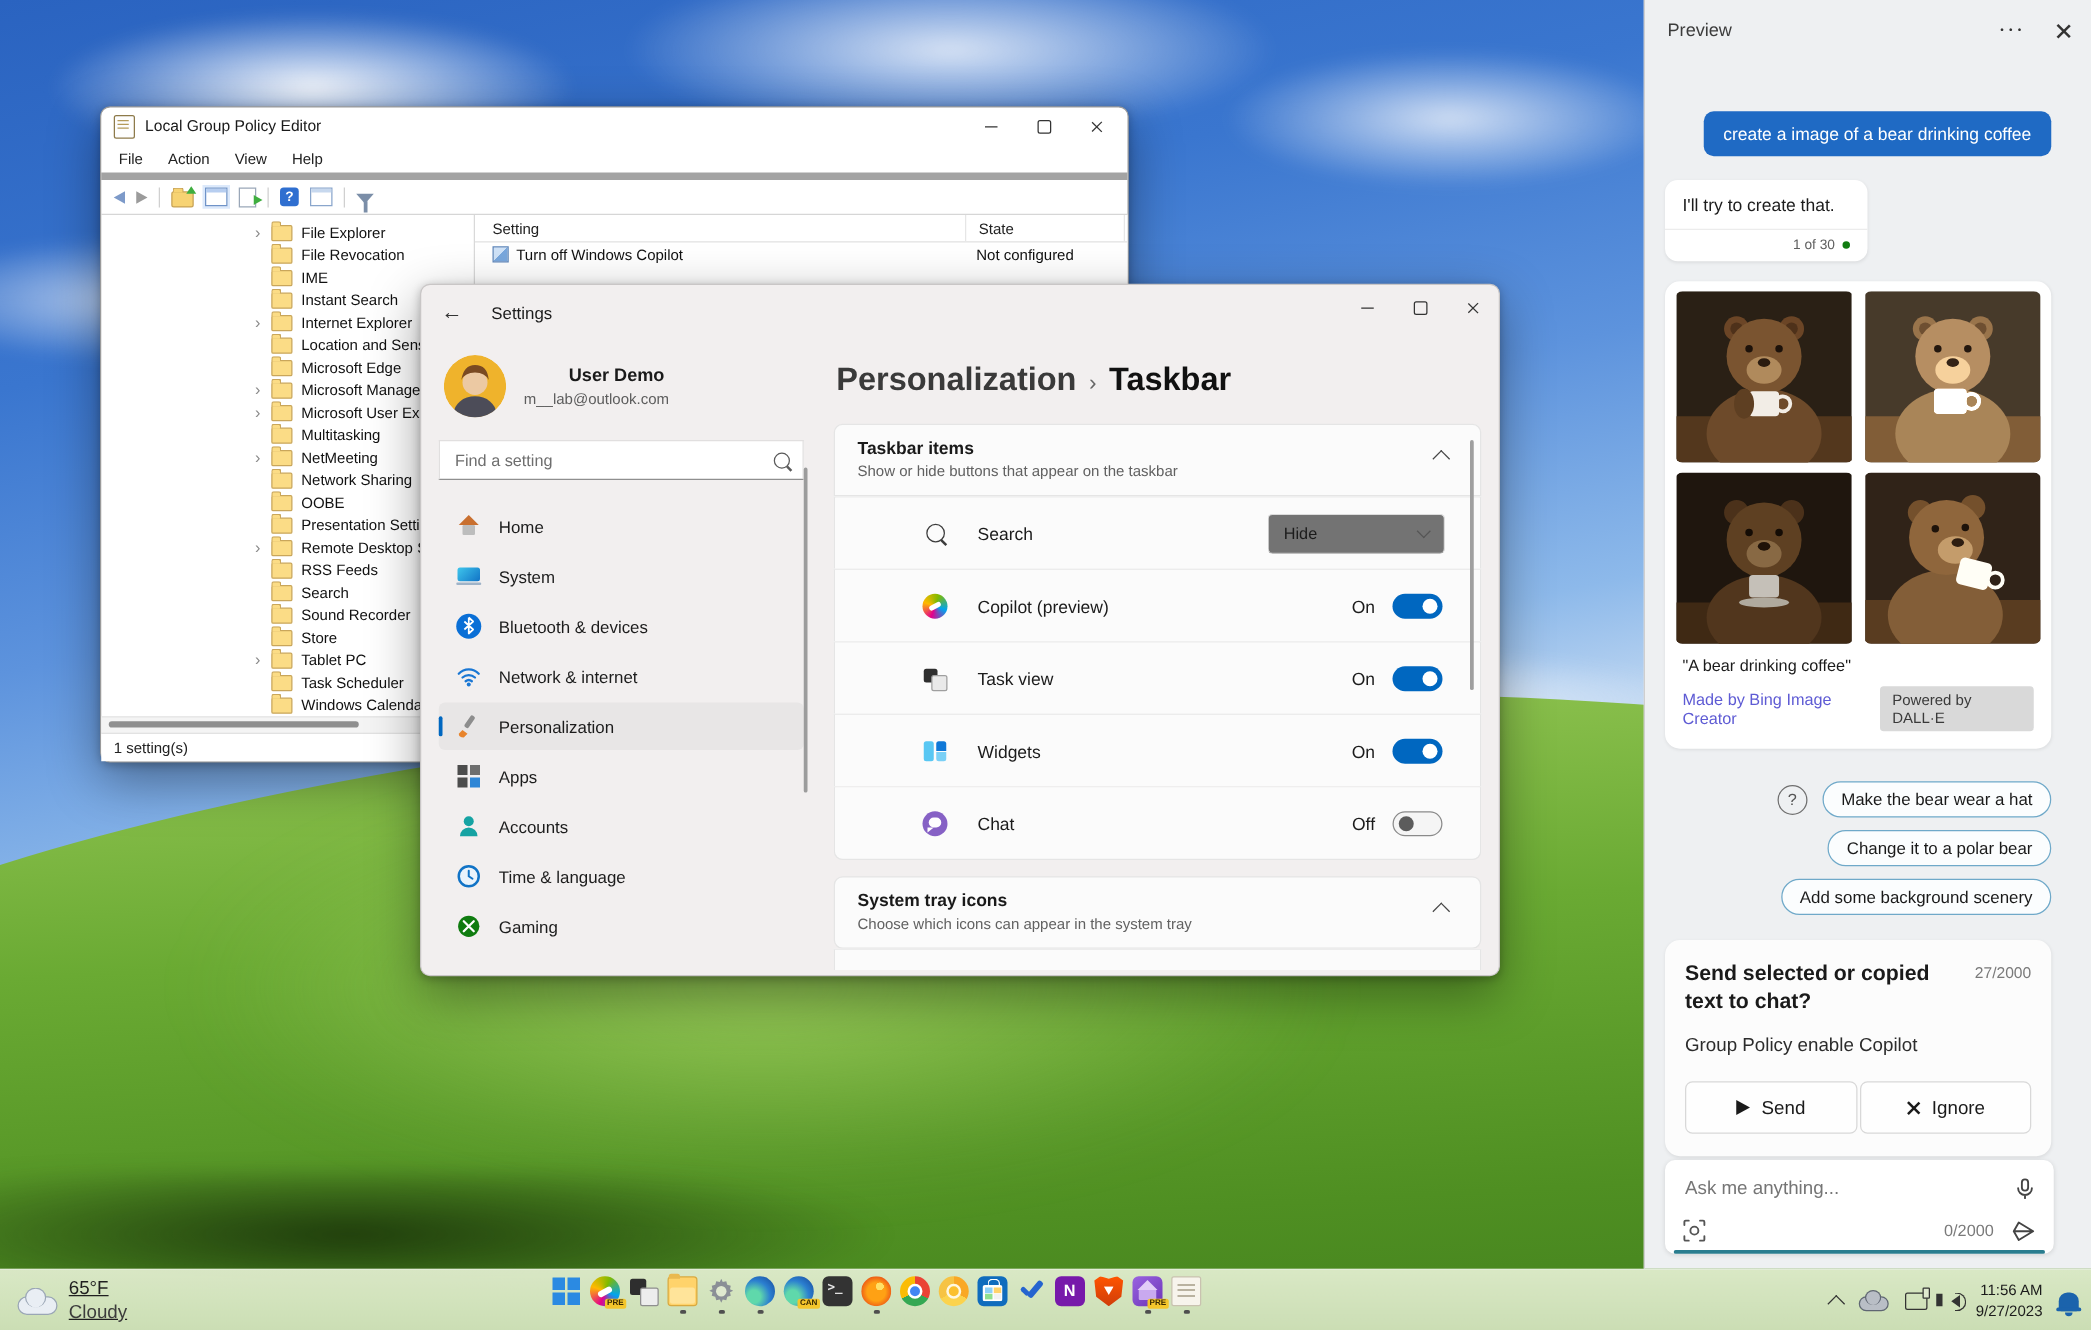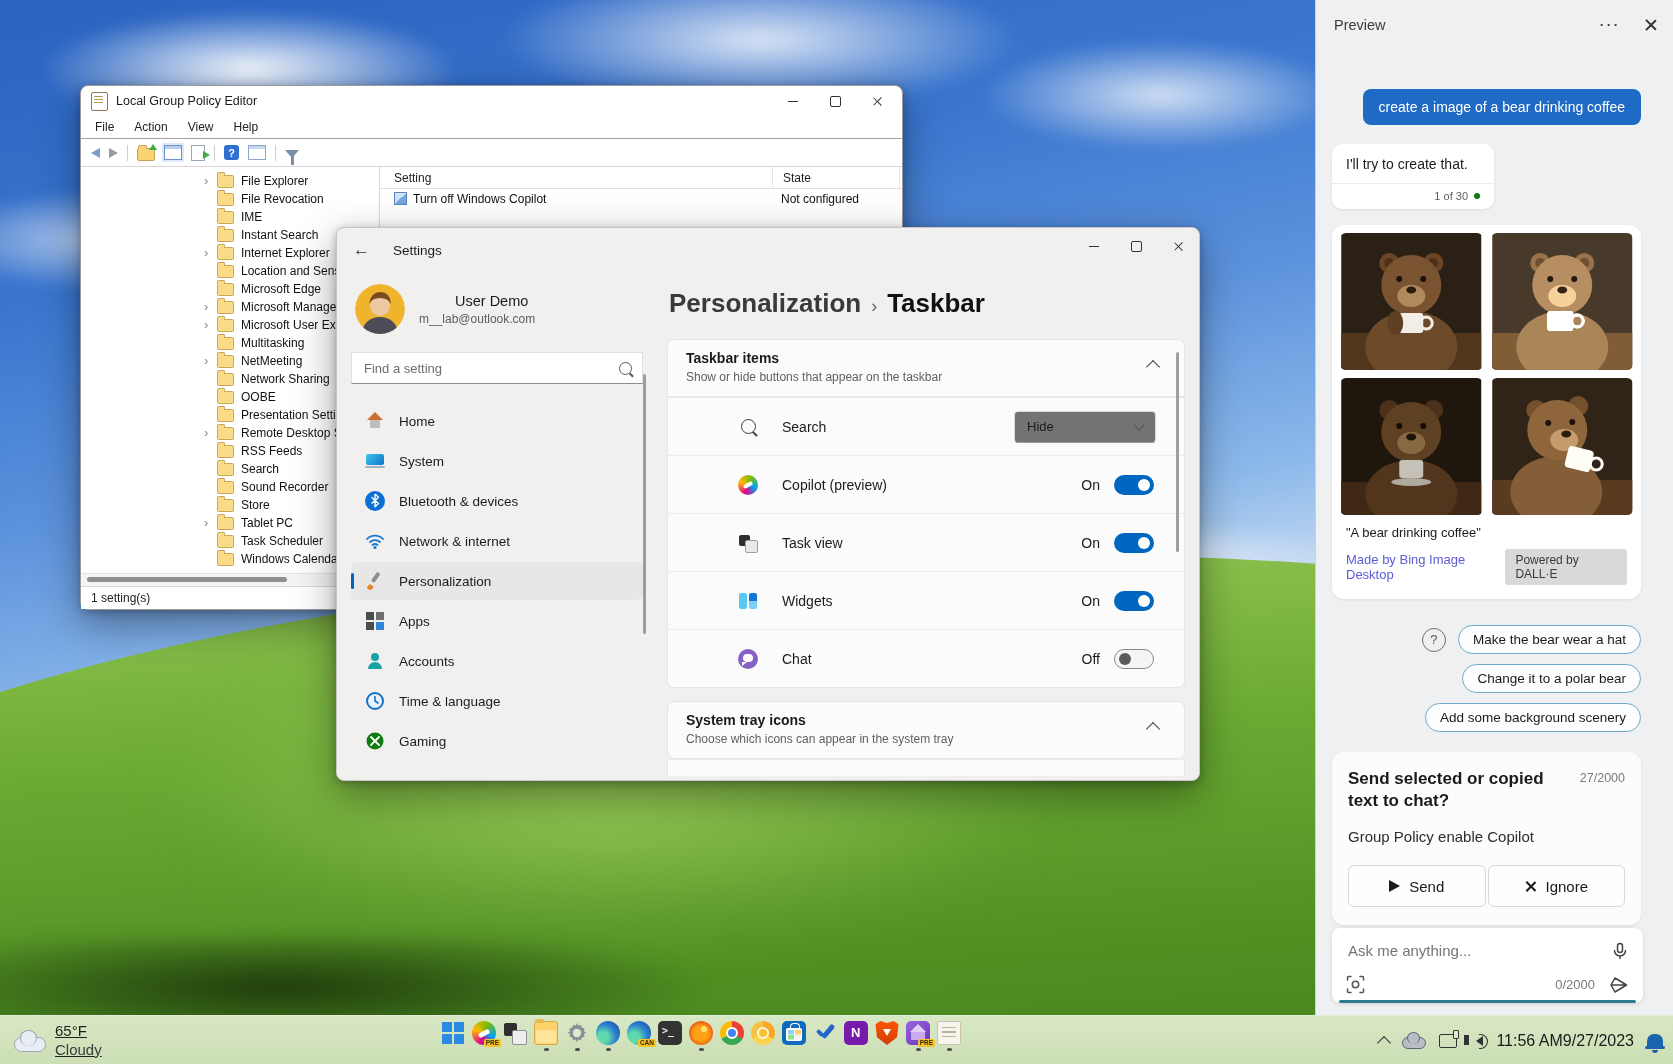--- a/index.html
+++ b/index.html
@@ -26,21 +26,21 @@
   .glyph-x{position:relative;width:11px;height:11px;}
   .glyph-x::before,.glyph-x::after{content:"";position:absolute;left:5px;top:0;width:1.4px;height:11px;background:#333;}
   .glyph-x::before{transform:rotate(45deg);} .glyph-x::after{transform:rotate(-45deg);}
 
   
   .gpe{left:80px;top:85px;width:821px;height:523px;background:#fff;border:1px solid #9a9a9a;z-index:2;display:flex;flex-direction:column;}
   .gpe-title{height:30px;display:flex;align-items:center;padding:0 4px 0 10px;}
   .gpe-appico{width:15px;height:17px;background:#fdfdfd;border:1px solid #8d7a4a;border-radius:2px;position:relative;}
   .gpe-appico::before{content:"";position:absolute;left:2px;top:3px;width:9px;height:1.5px;background:#b49a5a;box-shadow:0 3px 0 #b49a5a,0 6px 0 #b49a5a;}
   .gpe-title-text{font-size:12.5px;color:#1a1a1a;margin-left:8px;flex:1;}
-  .gpe-menu{height:22px;display:flex;align-items:center;gap:20px;padding:0 14px;font-size:12px;color:#222;border-bottom:1px solid #a3a3a3;}
+  .gpe-menu{height:22px;display:flex;align-items:center;gap:20px;padding:0 14px;font-size:12px;color:#222;border-bottom:6px solid #a3a3a3;}
   .gpe-toolbar{height:27px;display:flex;align-items:center;gap:9px;padding:0 10px;border-bottom:1px solid #d6d6d6;}
   .tsep{width:1px;height:16px;background:#d0d0d0;}
   .gico{width:17px;height:15px;position:relative;}
   .arr{width:0;height:0;border-top:5px solid transparent;border-bottom:5px solid transparent;}
   .arr-back{border-right:9px solid #7d9ac9;} .arr-fwd{border-left:9px solid #9b9b9b;}
   .gico-folder{width:16px;height:11px;background:#f7d373;border:1px solid #c7a254;border-radius:2px;margin-top:3px;position:relative;}
   .gico-folder::before{content:"";position:absolute;top:-4px;left:0;width:7px;height:3px;background:#f7d373;border:1px solid #c7a254;border-bottom:none;border-radius:2px 2px 0 0;}
   .gico-folder::after{content:"";position:absolute;right:-3px;top:-5px;width:0;height:0;border-left:4px solid transparent;border-right:4px solid transparent;border-bottom:6px solid #3fae3f;}
   .gico-list{width:16px;height:13px;background:#fff;border:1px solid #6f93c8;box-shadow:0 0 0 2px #dce9fb;position:relative;}
   .gico-list::before{content:"";position:absolute;top:0;left:0;right:0;height:3px;background:#b7cef0;}
@@ -72,21 +72,21 @@
 
   
   .settings{left:336px;top:227px;width:862px;height:552px;background:#f2efef;z-index:3;overflow:hidden;border:1px solid #c9c6c6;}
   .set-title{height:44px;display:flex;align-items:center;padding:0 0 0 16px;}
   .back-arrow{font-size:17px;color:#333;width:30px;}
   .set-title-text{font-size:13.5px;color:#1b1b1b;margin-left:10px;flex:1;}
   .set-nav{position:absolute;left:14px;top:50px;width:292px;}
   .avatar-row{display:flex;align-items:center;margin:6px 0 18px 4px;}
   .avatar{width:50px;height:50px;border-radius:50%;overflow:hidden;flex:0 0 50px;}
   .avatar-meta{margin-left:14px;}
-  .avatar-name{font-size:14.5px;font-weight:normal;color:#1a1a1a;padding-left:36px;}
+  .avatar-name{font-size:14.5px;font-weight:bold;color:#1a1a1a;padding-left:36px;}
   .avatar-mail{font-size:12px;color:#5d5d5d;margin-top:3px;}
   .find-box{height:30px;background:#fff;border:1px solid #e1dfdf;border-bottom:1px solid #8f8f8f;border-radius:0;display:flex;align-items:center;padding:0 10px;margin-bottom:18px;}
   .find-box input{border:none;outline:none;flex:1;font-size:13px;color:#333;background:transparent;font-family:inherit;}
   .find-box input::placeholder{color:#6e6e6e;}
   .mag{width:11px;height:11px;border:1.6px solid #5a5a5a;border-radius:50%;position:relative;flex:0 0 11px;}
   .mag::after{content:"";position:absolute;width:5px;height:1.6px;background:#5a5a5a;transform:rotate(45deg);left:9px;top:11px;}
   .nav-item{height:38px;display:flex;align-items:center;border-radius:5px;padding-left:14px;position:relative;font-size:13.5px;color:#1c1c1c;margin-bottom:2px;}
   .nav-item.sel{background:#e8e6e6;}
   .nav-item.sel::before{content:"";position:absolute;left:0;top:11px;width:3px;height:16px;border-radius:2px;background:#0067c0;}
   .nav-ico{width:20px;height:20px;margin-right:14px;position:relative;flex:0 0 20px;}
@@ -241,21 +241,21 @@
   .ico-notepad::before{content:"";position:absolute;left:4px;top:5px;right:4px;height:12px;background:repeating-linear-gradient(#b9b2a0 0 1.5px,transparent 1.5px 4.5px);}
   .tray{position:absolute;right:10px;top:0;height:49px;display:flex;align-items:center;gap:13px;}
   .tray-chev{width:9px;height:9px;border-left:1.8px solid #333;border-top:1.8px solid #333;transform:rotate(45deg);margin-top:4px;}
   .tray-cloud{width:22px;height:10px;background:#b9bec6;border:1px solid #5f6672;border-radius:6px;position:relative;margin-top:5px;}
   .tray-cloud::before{content:"";position:absolute;left:4px;top:-6px;width:11px;height:11px;border-radius:50%;background:#b9bec6;border:1px solid #5f6672;border-bottom:none;}
   .tray-net{width:16px;height:12px;border:1.6px solid #333;border-radius:2px;position:relative;}
   .tray-net::after{content:"";position:absolute;right:-3px;top:-5px;width:4px;height:7px;border:1.6px solid #333;border-radius:1px;background:#dfe9cf;}
   .tray-spk{width:0;height:0;border-top:5px solid transparent;border-bottom:5px solid transparent;border-right:7px solid #333;position:relative;margin-left:6px;}
   .tray-spk::before{content:"";position:absolute;left:-12px;top:-6px;width:5px;height:10px;background:#333;}
   .tray-spk::after{content:"";position:absolute;left:3px;top:-7px;width:8px;height:13px;border:1.8px solid #333;border-left:none;border-radius:0 9px 9px 0;}
-  .tray-clock{display:flex;flex-direction:row;align-items:flex-end;font-size:16px;color:#1b1b1b;line-height:1.35;}
+  .tray-clock{display:flex;flex-direction:column;align-items:flex-end;font-size:12px;color:#1b1b1b;line-height:1.35;}
   .tray-bell{width:16px;height:15px;background:#1b63ac;border-radius:7px 7px 2px 2px;position:relative;margin-top:2px;}
   .tray-bell::before{content:"";position:absolute;left:-2px;bottom:0;width:20px;height:3px;background:#1b63ac;border-radius:2px;}
   .tray-bell::after{content:"";position:absolute;left:5px;bottom:-4px;width:6px;height:3px;background:#1b63ac;border-radius:0 0 4px 4px;}
 </style>
 </head>
 <body>
 
 <div class="desktop">
 
   <div class="sky"></div>
@@ -685,21 +685,21 @@
               <ellipse cx="72" cy="62" rx="14" ry="11" fill="#bb9566"></ellipse>
               <ellipse cx="74" cy="56" rx="5" ry="3.5" fill="#2b1c10"></ellipse>
               <circle cx="56" cy="45" r="3" fill="#1d120a"></circle>
               <circle cx="80" cy="44" r="3" fill="#1d120a"></circle>
               <rect x="74" y="70" width="26" height="22" rx="4" fill="#f6f2ea" transform="rotate(14 87 81)"></rect>
               <circle cx="104" cy="86" r="6" fill="none" stroke="#f6f2ea" stroke-width="3"></circle>
             </svg>
         </div>
         <div class="img-caption">"A bear drinking coffee"</div>
         <div class="img-credit">
-          <span class="credit-link">Made by Bing Image Desktop</span>
+          <span class="credit-link">Made by Bing Image Creator</span>
           <span class="credit-chip">Powered by DALL·E</span>
         </div>
       </div>
 
       <div class="sugg-wrap">
         <div class="sugg-row">
           <span class="qmark"></span>
           <span class="sugg">Make the bear wear a hat</span>
         </div>
         <span class="sugg">Change it to a polar bear</span>

